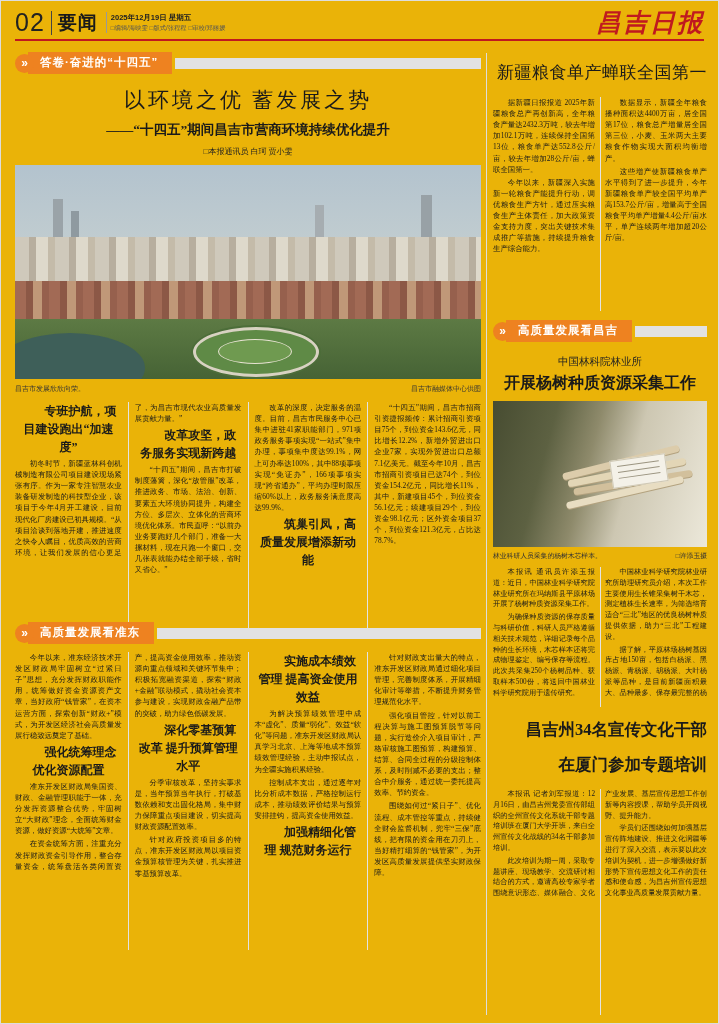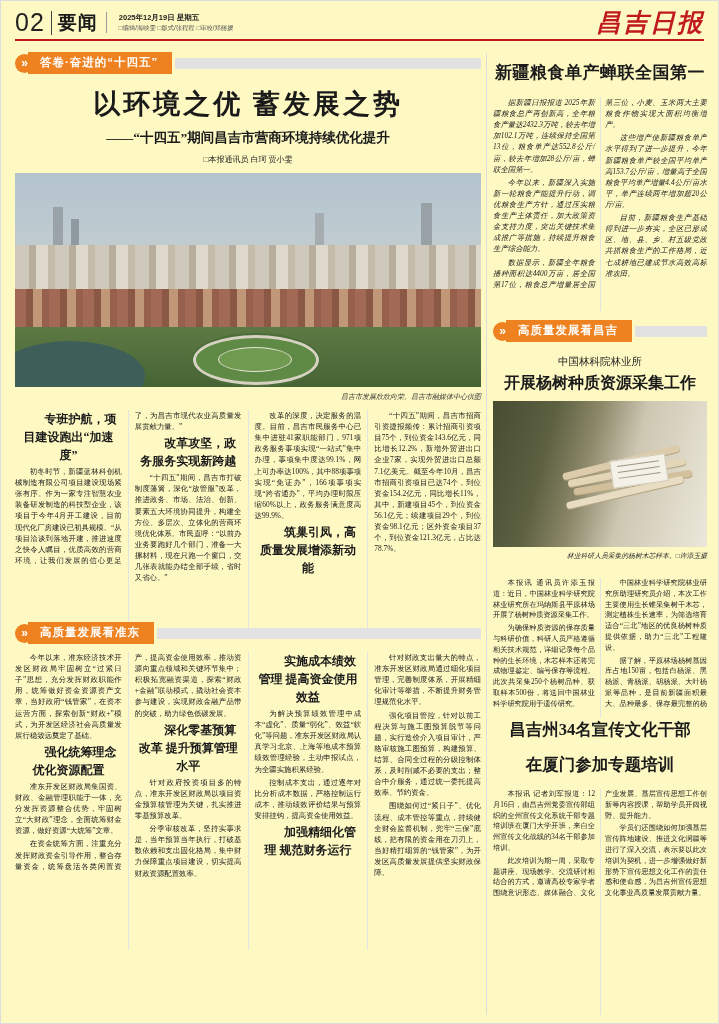--- a/index.html
+++ b/index.html
@@ -1,46 +1,46 @@
 <!DOCTYPE html>
 <html><head>
 <meta charset="utf-8">
 <style>
   html,body{margin:0;padding:0;background:#e8e8e6;}
-  .page{position:relative;width:719px;height:1024px;background:#fef9c3;margin:0 auto;
+  .page{position:relative;width:719px;height:1024px;background:#eab308;margin:0 auto;
         font-family:"Liberation Serif",serif;color:#1a1a1a;overflow:hidden;border:1px solid #ddd;box-sizing:border-box;}
 
   
   .hdr{position:absolute;top:8px;left:14px;right:14px;height:27px;display:flex;align-items:center;}
   .pageno{font-size:25px;color:#222;font-family:"Liberation Sans",sans-serif;letter-spacing:1px;}
   .hdr-bar{width:1px;height:24px;background:#444;margin:0 6px;}
   .section-name{font-size:19px;font-weight:bold;letter-spacing:1px;}
-  .date-block{margin-left:8px;padding-left:12px;border-left:1px solid #999;font-family:"Liberation Sans",sans-serif;color:#222;}
+  .date-block{margin-left:8px;padding-left:4px;border-left:1px solid #999;font-family:"Liberation Sans",sans-serif;color:#222;}
   .date-line{font-size:7.5px;font-weight:bold;line-height:1.5;}
   .staff-line{font-size:6.3px;color:#555;line-height:1.5;}
   .masthead{margin-left:auto;font-size:25px;font-weight:bold;font-style:italic;color:#c0191f;letter-spacing:2px;}
   .red-rule{position:absolute;top:38px;left:14px;right:14px;height:2px;background:#c0191f;}
 
   
   .banner{display:flex;align-items:center;height:20px;font-family:"Liberation Sans",sans-serif;}
   .banner-chevron{width:19px;height:19px;border-radius:50%;background:#ee8220;color:#fff;display:flex;align-items:center;
                   justify-content:center;font-size:12px;font-weight:bold;z-index:1;flex:0 0 19px;}
   .banner-label{background:#ee8220;color:#fff;font-weight:bold;font-size:11.5px;padding:3px 14px 4px 12px;margin-left:-6px;letter-spacing:1px;white-space:nowrap;}
   .banner-tail{flex:1;height:11px;background:#e2e2e2;margin-left:3px;}
 
   
   .cols{column-gap:13px;column-rule:1px solid #e3e3e3;font-size:7.4px;line-height:1.5;text-align:justify;overflow:hidden;}
   .cols p{text-indent:2em;margin:0 0 2px 0;}
   .body-subhead{font-weight:bold;text-align:center;font-size:12px;margin:6px 6px;text-indent:0;line-height:1.5;}
   .byline{text-align:center;font-size:8px;color:#222;}
-  .caption-row{display:flex;justify-content:flex-end;font-size:7px;font-style:italic;color:#333;}
+  .caption-row{display:flex;justify-content:space-between;font-size:7px;color:#333;}
 
   
   .lead{position:absolute;left:14px;top:52px;width:466px;}
-  .lead-headline{text-align:center;font-size:27px;font-weight:bold;margin-top:13px;letter-spacing:3px;}
+  .lead-headline{text-align:center;font-size:21px;font-weight:normal;margin-top:13px;letter-spacing:3px;}
   .lead-sub{text-align:center;font-size:13.5px;font-weight:bold;margin-top:7px;}
   .lead-byline{margin-top:7px;}
   .lead-photo{margin-top:8px;width:466px;height:214px;position:relative;overflow:hidden;
     background:
       linear-gradient(#b3c3ce 0%,#d9ddd3 100%);}
   .ph-city{position:absolute;left:0;top:72px;width:100%;height:48px;
       background:repeating-linear-gradient(90deg,#cfc9bb 0 14px,#b7ae9e 14px 21px,#ded9cb 21px 33px,#c4bba9 33px 40px);}
   .ph-roofs{position:absolute;left:0;top:116px;width:100%;height:42px;
       background:repeating-linear-gradient(90deg,#a26a55 0 11px,#8c5846 11px 18px,#c09878 18px 27px,#96604d 27px 34px);}
   .ph-green{position:absolute;left:0;top:154px;width:100%;height:60px;
@@ -55,33 +55,33 @@
 
   
   .zd{position:absolute;left:14px;top:622px;width:466px;}
   .zd-headline{text-align:center;font-size:23px;font-weight:bold;margin-top:12px;letter-spacing:1px;}
   .zd-byline{margin-top:6px;}
   .zd-body{margin-top:9px;height:298px;column-count:4;}
 
   
   .vrule{position:absolute;left:485px;top:52px;height:962px;width:1px;background:#ddd;}
   .right{position:absolute;left:492px;top:52px;width:214px;height:962px;}
-  .g-headline{position:absolute;top:8px;left:0;right:0;text-align:center;font-size:17px;font-weight:bold;letter-spacing:0.5px;}
-  .g-body{position:absolute;top:44px;left:0;right:0;height:214px;column-count:2;column-gap:10px;font-style:italic;}
+  .g-headline{position:absolute;top:8px;left:0;right:0;text-align:right;font-size:17px;font-weight:normal;letter-spacing:0.5px;}
+  .g-body{position:absolute;top:44px;left:0;right:0;height:214px;column-count:2;column-gap:10px;}
   .banner2{position:absolute;top:268px;left:0;right:0;}
   .p-kicker{position:absolute;top:302px;left:0;right:0;text-align:center;font-size:10.5px;color:#222;}
   .p-headline{position:absolute;top:320px;left:0;right:0;text-align:center;font-size:16px;font-weight:bold;}
   .p-photo{position:absolute;top:348px;left:0;width:214px;height:146px;overflow:hidden;
       background:linear-gradient(105deg,#474c31 0%,#5d6142 26%,#8e8a6b 44%,#cdc7b2 62%,#ece8da 100%);}
   .rod{position:absolute;width:120px;height:7px;border-radius:4px;background:#dcccab;box-shadow:0 1px 0 #b3a27f;}
   .label-tag{position:absolute;width:54px;height:26px;background:#f4f1e8;border:1px solid #cfc8b4;transform:rotate(-8deg);}
   .label-tag i{display:block;height:1px;background:#9b9480;margin:5px 6px 0 6px;}
   .p-caption{position:absolute;top:498px;left:0;right:0;}
   .p-body{position:absolute;top:514px;left:0;right:0;height:140px;column-count:2;column-gap:10px;}
-  .t-headline{position:absolute;top:660px;left:0;right:0;text-align:center;font-size:16.5px;font-weight:bold;line-height:2.1;}
+  .t-headline{position:absolute;top:660px;left:0;right:0;text-align:right;font-size:16.5px;font-weight:bold;line-height:2.1;}
   .t-body{position:absolute;top:736px;left:0;right:0;height:226px;column-count:2;column-gap:10px;}
 </style>
 </head>
 <body>
 
 <div class="page">
 
   <div class="hdr">
     <span class="pageno">02</span>
     <span class="hdr-bar"></span>
@@ -139,42 +139,41 @@
       <span class="banner-chevron">»</span>
       <span class="banner-label">高质量发展看准东</span>
       <span class="banner-tail"></span>
     </div>
     <div class="cols zd-body">
       <p>今年以来，准东经济技术开发区财政局牢固树立“过紧日子”思想，充分发挥财政职能作用，统筹做好资金资源资产文章，当好政府“钱管家”，在资本运营方面，探索创新“财政+”模式，为开发区经济社会高质量发展行稳致远奠定了基础。</p>
       <p class="body-subhead">强化统筹理念  优化资源配置</p>
       <p>准东开发区财政局集国资、财政、金融管理职能于一体，充分发挥资源整合优势，牢固树立“大财政”理念，全面统筹财金资源，做好资源“大统筹”文章。</p>
       <p>在资金统筹方面，注重充分发挥财政资金引导作用，整合存量资金，统筹盘活各类闲置资产，提高资金使用效率，推动资源向重点领域和关键环节集中；积极拓宽融资渠道，探索“财政+金融”联动模式，撬动社会资本参与建设，实现财政金融产品带的突破，助力绿色低碳发展。</p>
       <p class="body-subhead">深化零基预算改革  提升预算管理水平</p>
+      <p>分季审核改革，坚持实事求是，当年预算当年执行，打破基数依赖和支出固化格局，集中财力保障重点项目建设，切实提高财政资源配置效率。</p>
       <p>针对政府投资项目多的特点，准东开发区财政局以项目资金预算核管理为关键，扎实推进零基预算改革。</p>
-      <p>分季审核改革，坚持实事求是，当年预算当年执行，打破基数依赖和支出固化格局，集中财力保障重点项目建设，切实提高财政资源配置效率。</p>
       <p class="body-subhead">实施成本绩效管理  提高资金使用效益</p>
       <p>为解决预算绩效管理中成本“虚化”、质量“弱化”、效益“软化”等问题，准东开发区财政局认真学习北京、上海等地成本预算绩效管理经验，主动申报试点，为全疆实施积累经验。</p>
       <p>控制成本支出，通过逐年对比分析成本数据，严格控制运行成本，推动绩效评价结果与预算安排挂钩，提高资金使用效益。</p>
       <p class="body-subhead">加强精细化管理  规范财务运行</p>
       <p>针对财政支出量大的特点，准东开发区财政局通过细化项目管理，完善制度体系，开展精细化审计等举措，不断提升财务管理规范化水平。</p>
       <p>强化项目管控，针对以前工程决算与施工图预算脱节等问题，实行造价介入项目审计，严格审核施工图预算，构建预算、结算、合同全过程的分级控制体系，及时削减不必要的支出；整合中介服务，通过统一委托提高效率、节约资金。</p>
       <p>围绕如何过“紧日子”、优化流程、成本管控等重点，持续健全财会监督机制，兜牢“三保”底线，把有限的资金用在刀刃上，当好精打细算的“钱管家”，为开发区高质量发展提供坚实财政保障。</p>
     </div>
   </div>
 
   <div class="vrule"></div>
   <div class="right">
 
     <div class="g-headline">新疆粮食单产蝉联全国第一</div>
     <div class="cols g-body">
       <p>据新疆日报报道  2025年新疆粮食总产再创新高，全年粮食产量达2432.3万吨，较去年增加102.1万吨，连续保持全国第13位，粮食单产达552.8公斤/亩，较去年增加28公斤/亩，蝉联全国第一。</p>
       <p>今年以来，新疆深入实施新一轮粮食产能提升行动，调优粮食生产方针，通过压实粮食生产主体责任，加大政策资金支持力度，突出关键技术集成推广等措施，持续提升粮食生产综合能力。</p>
       <p>数据显示，新疆全年粮食播种面积达4400万亩，居全国第17位，粮食总产增量居全国第三位，小麦、玉米两大主要粮食作物实现大面积均衡增产。</p>
       <p>这些增产使新疆粮食单产水平得到了进一步提升，今年新疆粮食单产较全国平均单产高153.7公斤/亩，增量高于全国粮食平均单产增量4.4公斤/亩水平，单产连续两年增加超20公斤/亩。</p>
-      <p>目前，新疆粮食生产基础得到进一步夯实，全区已形成区、地、县、乡、村五级党政共抓粮食生产的工作格局，近七成耕地已建成节水高效高标准农田。</p>
     </div>
 
     <div class="banner banner2">
       <span class="banner-chevron">»</span>
       <span class="banner-label">高质量发展看昌吉</span>
       <span class="banner-tail"></span>
     </div>
 
     <div class="p-kicker">中国林科院林业所</div>
     <div class="p-headline">开展杨树种质资源采集工作</div>
@@ -187,21 +186,21 @@
       <span class="label-tag" style="left:118px;top:56px;">
           <i></i>
           <i></i>
           <i></i>
         </span>
     </div>
     <div class="caption-row p-caption" style="font-size:6.8px;">
       <span>林业科研人员采集的杨树木芯样本。</span>
       <span>□许添玉摄</span>
     </div>
-    <div class="cols p-body" style="font-size:7.2px;margin-top:11px;">
+    <div class="cols p-body" style="font-size:7.2px;">
       <p>本报讯  通讯员许添玉报道：近日，中国林业科学研究院林业研究所在玛纳斯县平原林场开展了杨树种质资源采集工作。</p>
       <p>为确保种质资源的保存质量与科研价值，科研人员严格遵循相关技术规范，详细记录每个品种的生长环境，木芯样本还将完成物理鉴定、编号保存等流程。此次共采集250个杨树品种、获取样本500份，将送回中国林业科学研究院用于遗传研究。</p>
       <p>中国林业科学研究院林业研究所助理研究员介绍，本次工作主要使用生长锥采集树干木芯，测定植株生长速率，为筛选培育适合“三北”地区的优良杨树种质提供依据，助力“三北”工程建设。</p>
       <p>据了解，平原林场杨树基因库占地150亩，包括白杨派、黑杨派、青杨派、胡杨派、大叶杨派等品种，是目前新疆面积最大、品种最多、保存最完整的杨树基因库，其建立对杨树基因资源保护与科学利用具有重要作用。</p>
     </div>
 
     <div class="t-headline">
       <div>昌吉州34名宣传文化干部</div>
       <div>在厦门参加专题培训</div>
     </div>

